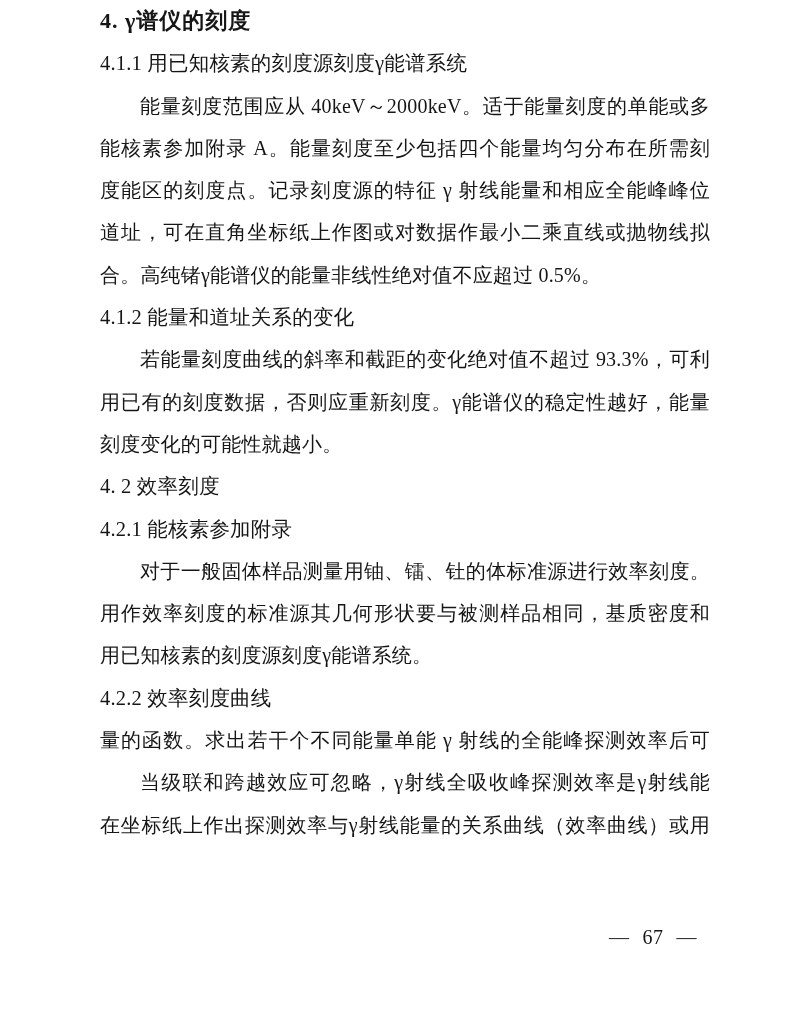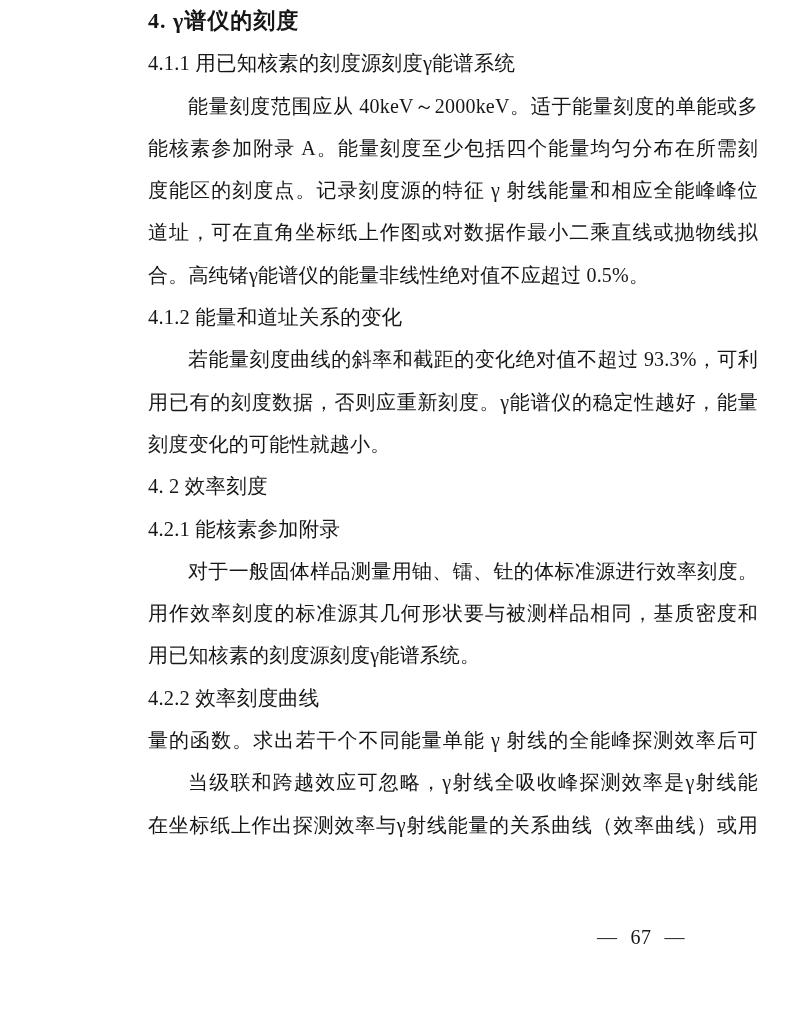--- a/index.html
+++ b/index.html
@@ -14,21 +14,20 @@
     background: #ffffff;
     overflow: hidden;
     font-family: "Liberation Serif", "DejaVu Serif", serif;
     color: #161616;
   }
   .content {
     position: absolute;
     left: 100px;
     top: 0;
     width: 610px;
-    margin-left: 48px;
   }
   .line {
     height: 42.3px;
     line-height: 42.3px;
     font-size: 20px;
     white-space: nowrap;
     letter-spacing: 0.2px;
   }
   .line.j {
     white-space: normal;
@@ -44,21 +43,21 @@
     font-weight: bold;
     font-size: 22px;
     letter-spacing: 1px;
   }
   .line.heading2, .line.heading3 {
     font-size: 20.5px;
   }
   .footer {
     position: absolute;
     top: 916px;
-    right: 115px;
+    right: 103px;
     height: 42px;
     line-height: 42px;
     font-size: 20px;
     color: #2a2a2a;
     letter-spacing: 0.5px;
   }
   .footer .num {
     margin: 0 13px;
     color: #161616;
   }

